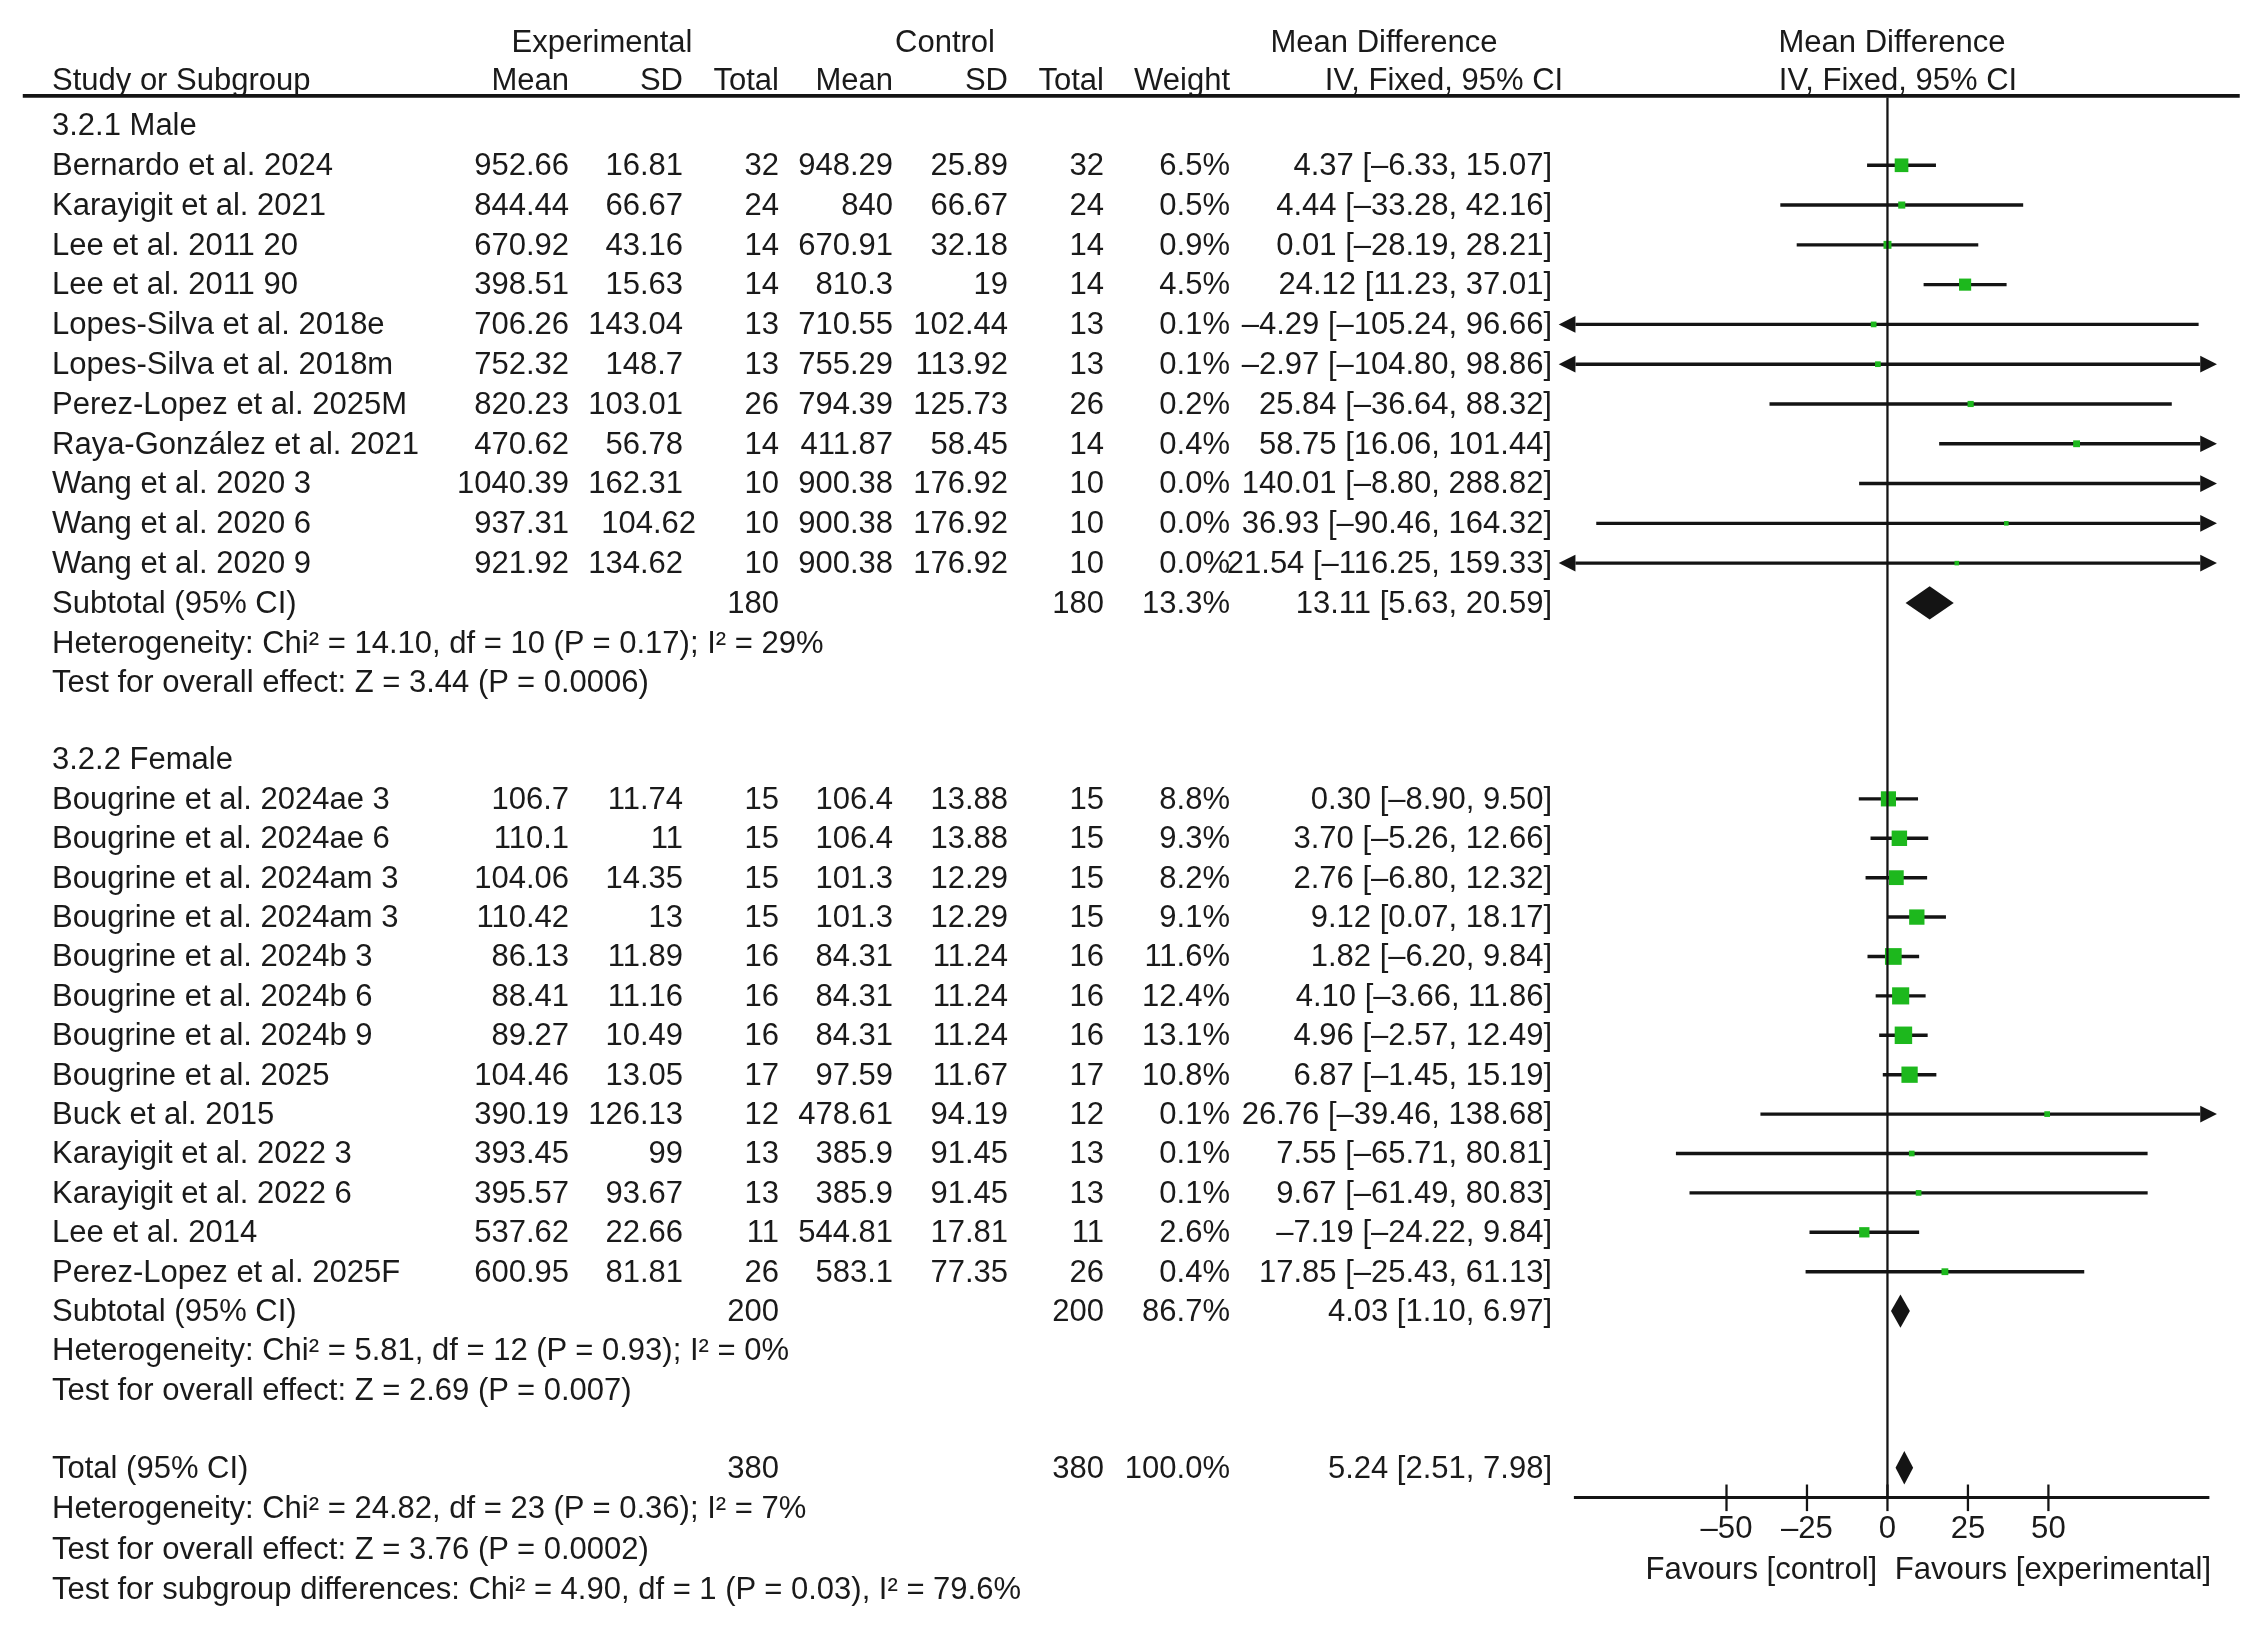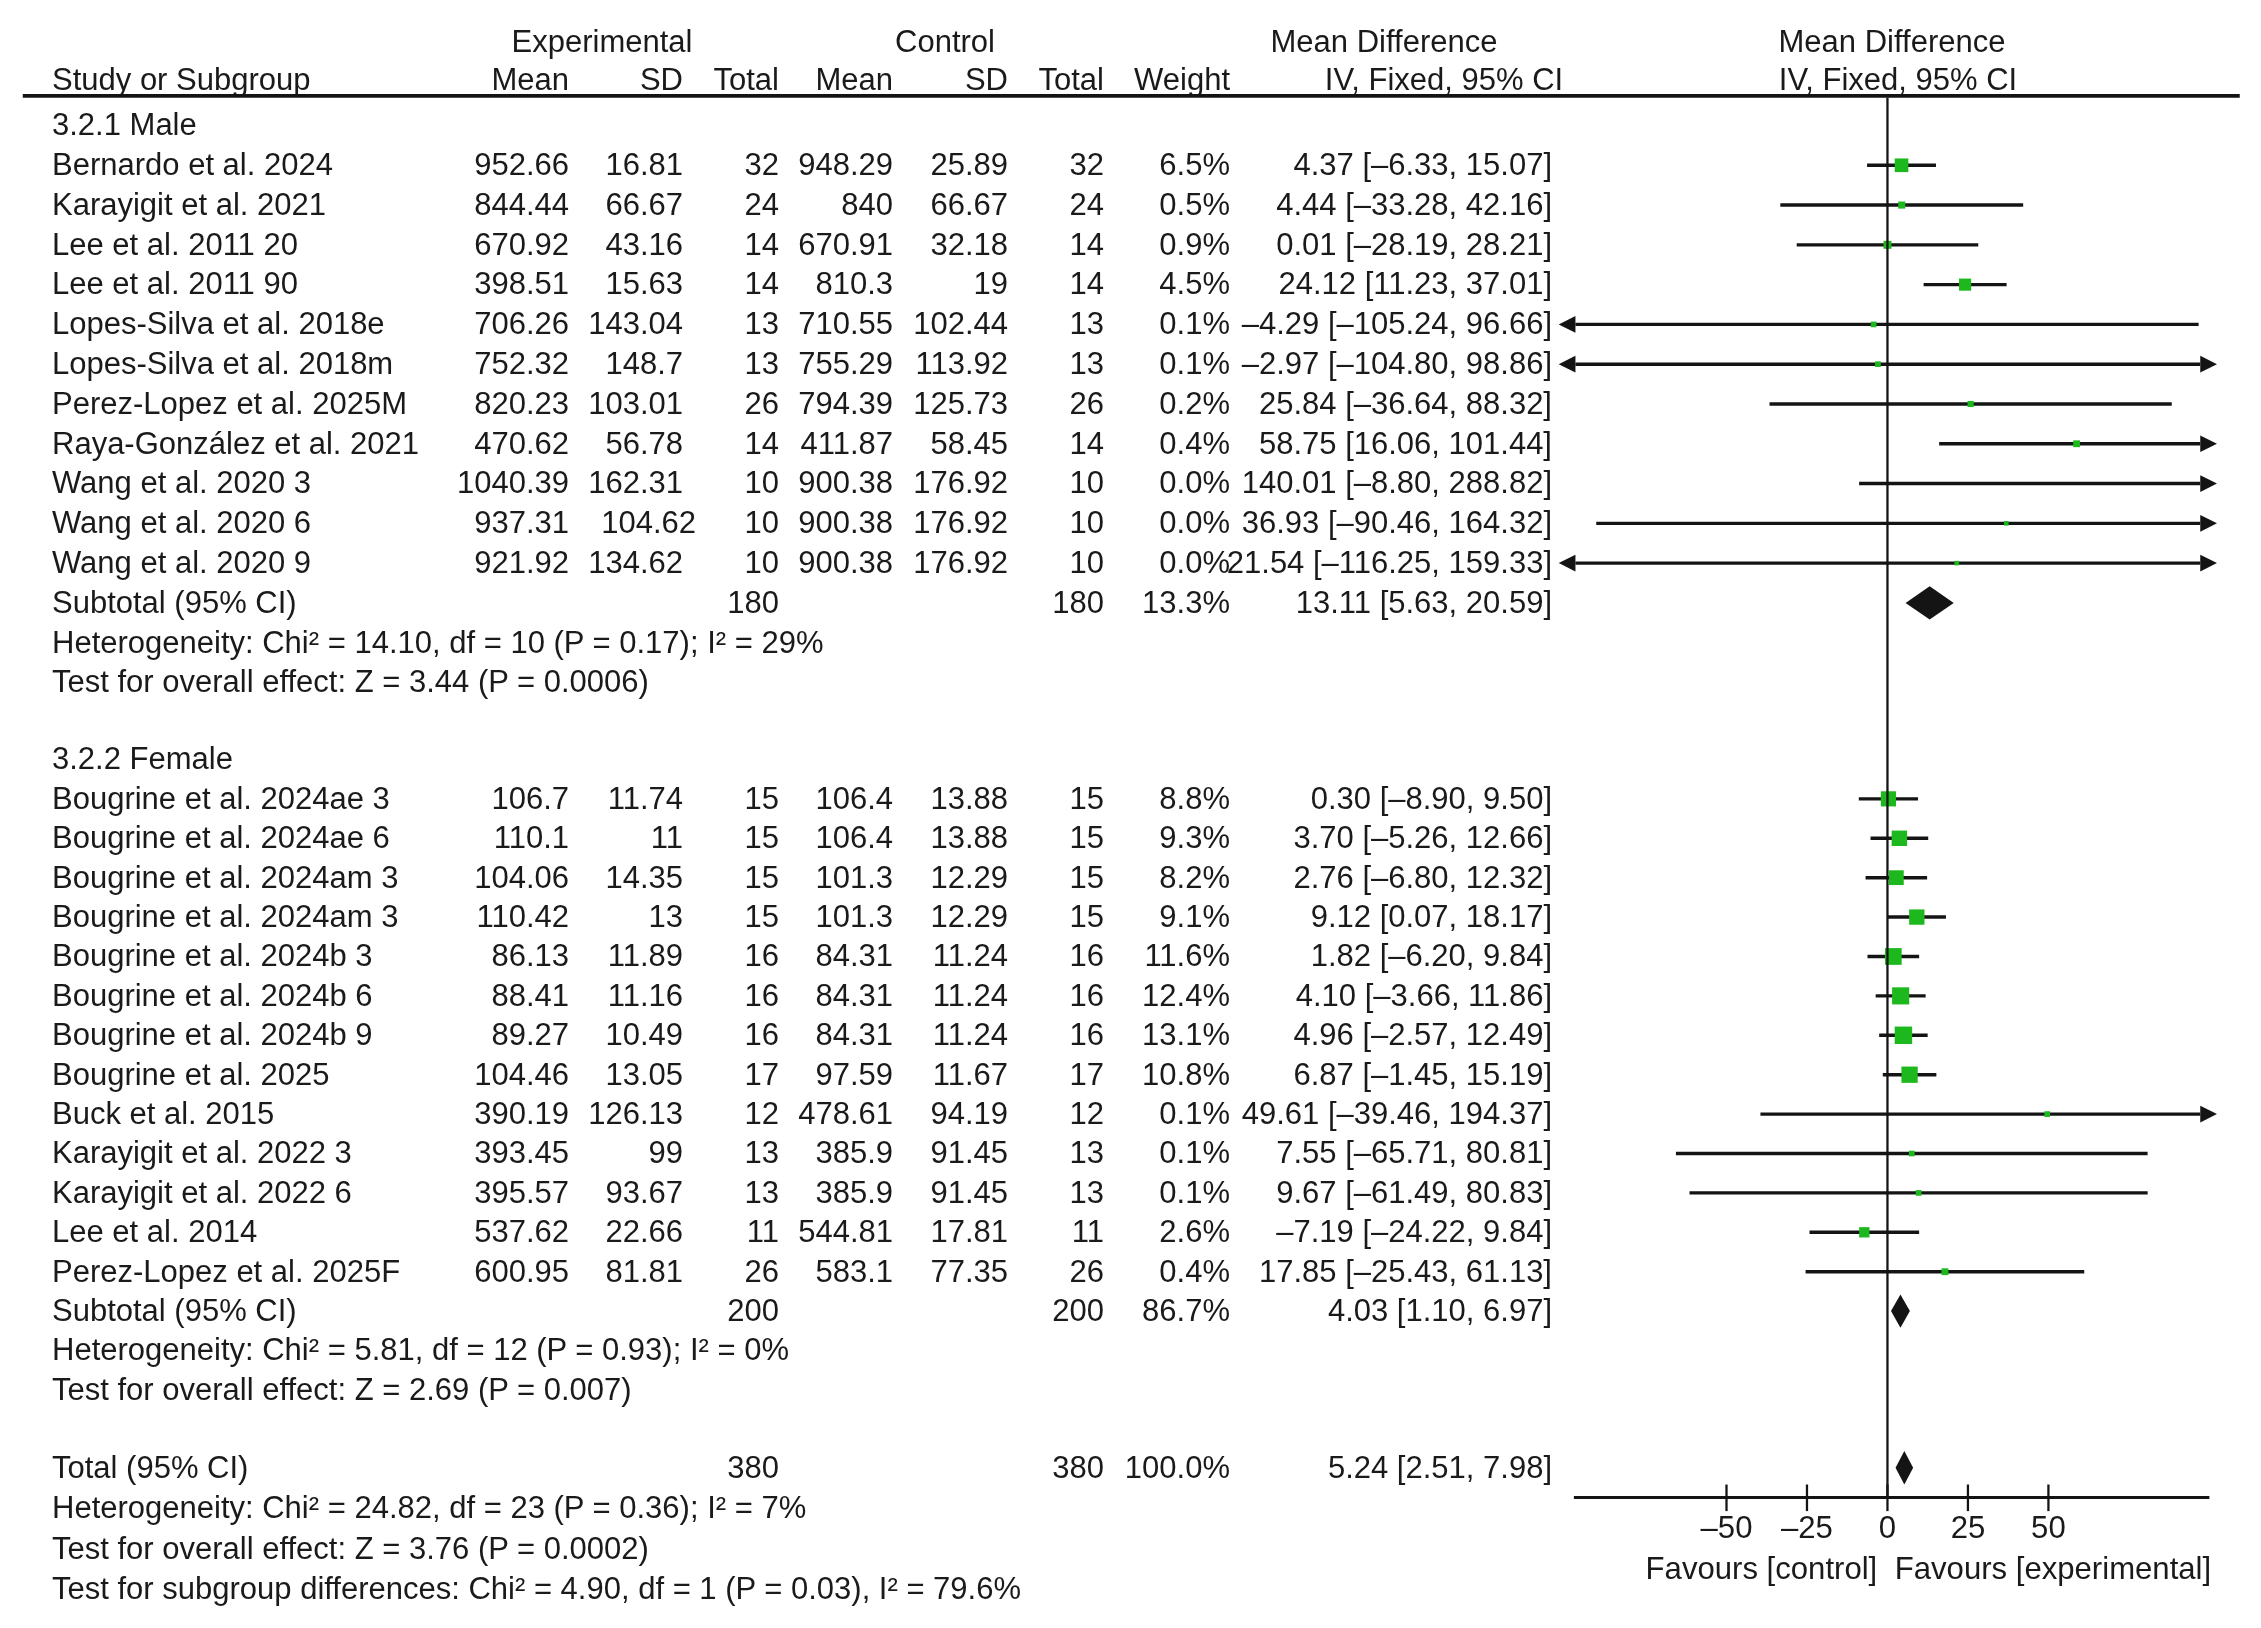--- a/index.html
+++ b/index.html
@@ -267,21 +267,21 @@
       </div>
       <div class="abs" style="left:0;top:1114px;width:2261px;height:0">
         <span class="abs " style="left:52px;top:-20px">Buck et al. 2015</span>
         <span class="abs rt " style="left:372px;top:-20px;width:197px">390.19</span>
         <span class="abs rt " style="left:486px;top:-20px;width:197px">126.13</span>
         <span class="abs rt " style="left:582px;top:-20px;width:197px">12</span>
         <span class="abs rt " style="left:696px;top:-20px;width:197px">478.61</span>
         <span class="abs rt " style="left:811px;top:-20px;width:197px">94.19</span>
         <span class="abs rt " style="left:907px;top:-20px;width:197px">12</span>
         <span class="abs rt " style="left:1033px;top:-20px;width:197px">0.1%</span>
-        <span class="abs rt " style="left:1188px;top:-20px;width:364px">49.61 [–39.46, 194.37]</span>
+        <span class="abs rt " style="left:1188px;top:-20px;width:364px">26.76 [–39.46, 138.68]</span>
       </div>
       <div class="abs" style="left:0;top:1153px;width:2261px;height:0">
         <span class="abs " style="left:52px;top:-20px">Karayigit et al. 2022 3</span>
         <span class="abs rt " style="left:372px;top:-20px;width:197px">393.45</span>
         <span class="abs rt " style="left:486px;top:-20px;width:197px">99</span>
         <span class="abs rt " style="left:582px;top:-20px;width:197px">13</span>
         <span class="abs rt " style="left:696px;top:-20px;width:197px">385.9</span>
         <span class="abs rt " style="left:811px;top:-20px;width:197px">91.45</span>
         <span class="abs rt " style="left:907px;top:-20px;width:197px">13</span>
         <span class="abs rt " style="left:1033px;top:-20px;width:197px">0.1%</span>

